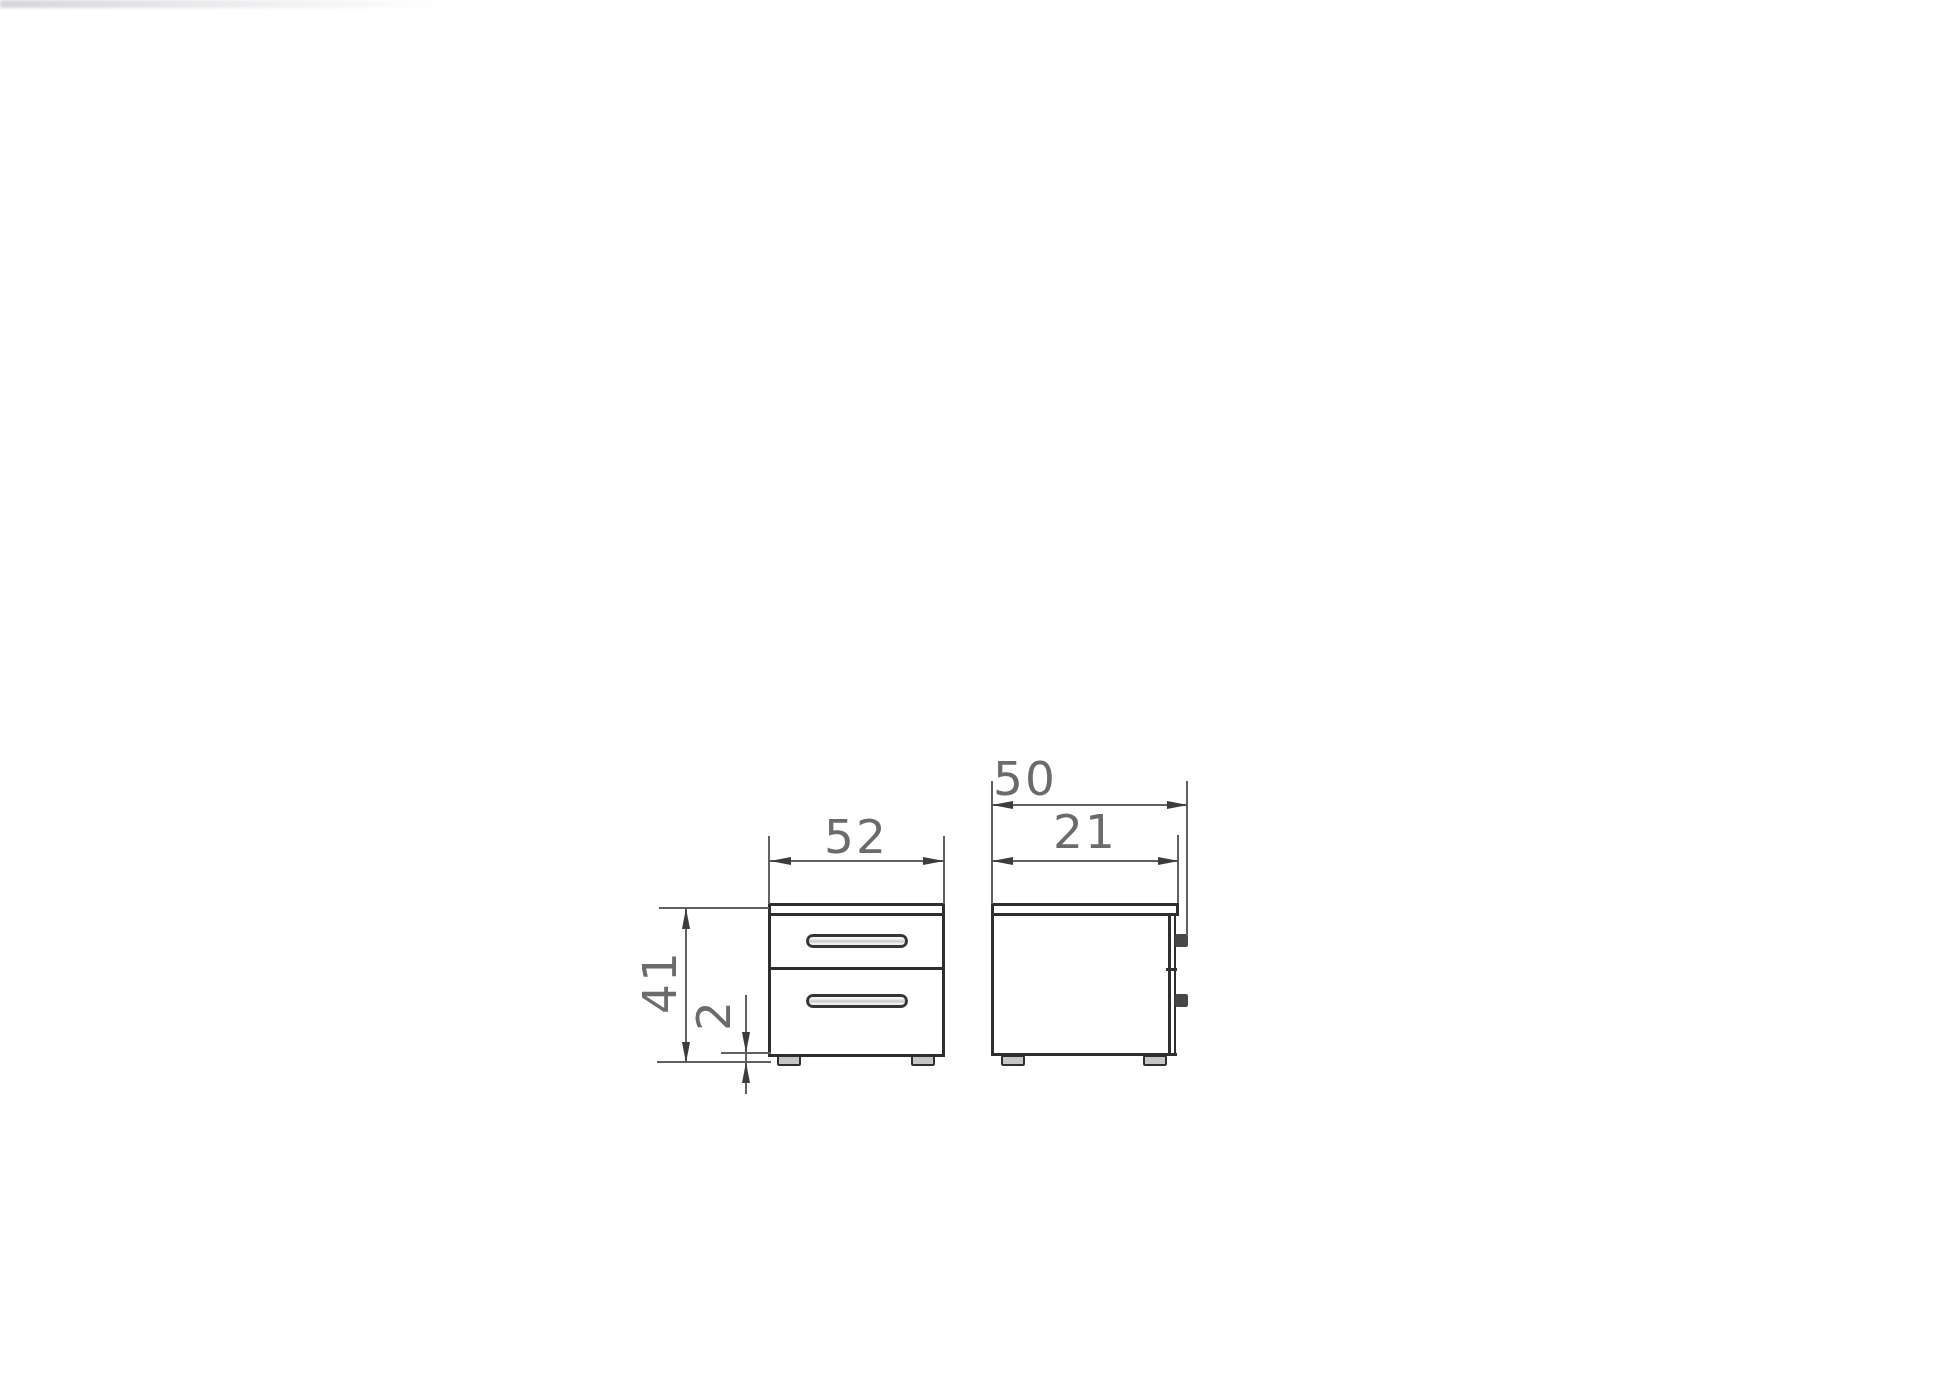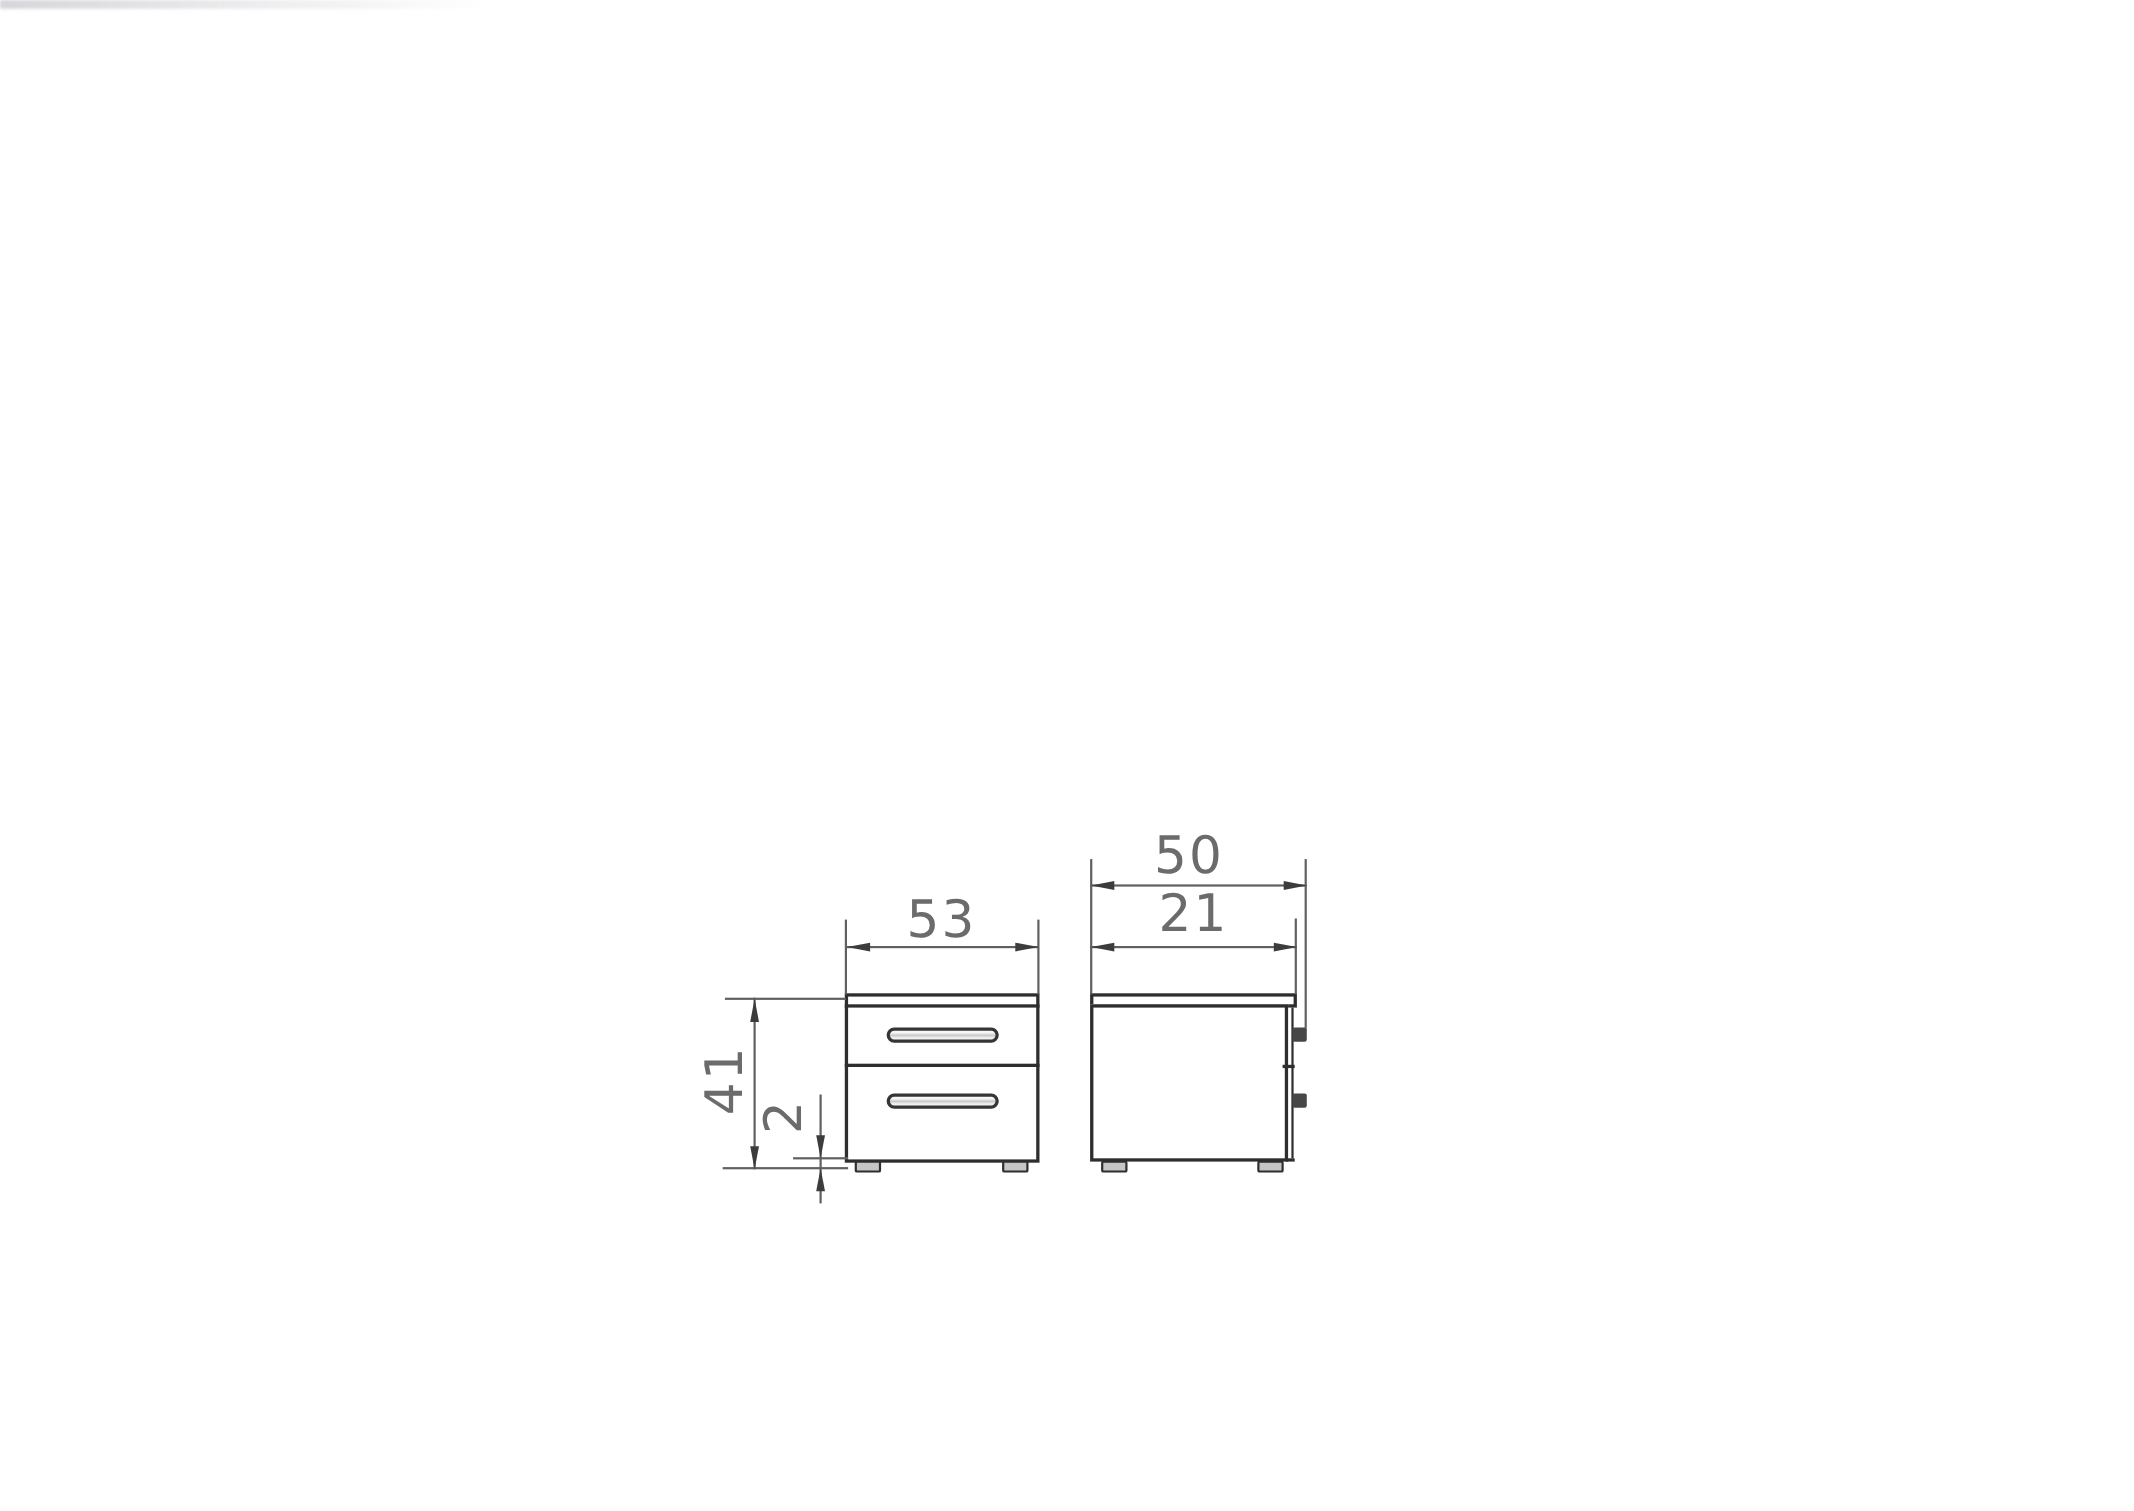--- a/index.html
+++ b/index.html
@@ -85,21 +85,21 @@
     <div class="foot" style="left:777px; top:1055px;"></div>
     <div class="foot" style="left:911px; top:1055px;"></div>
   </div>
 
   <div>
     <div class="vline" style="left:768px; top:836px; height:68px;"></div>
     <div class="vline" style="left:943px; top:836px; height:68px;"></div>
     <div class="hline" style="left:770px; top:860px; width:174px;"></div>
     <div class="ah l" style="left:770px; top:857px;"></div>
     <div class="ah r" style="left:923px; top:857px;"></div>
-    <div class="dim-label" style="left:856px; top:836px;">53</div>
+    <div class="dim-label" style="left:856px; top:836px;">52</div>
   </div>
 
   <div>
     <div class="hline" style="left:659px; top:907px; width:110px;"></div>
     <div class="hline" style="left:657px; top:1061px; width:114px;"></div>
     <div class="vline" style="left:685px; top:907px; height:156px;"></div>
     <div class="ah u" style="left:682px; top:908px;"></div>
     <div class="ah d" style="left:682px; top:1042px;"></div>
     <div class="dim-label rot" style="left:659px; top:982px;">41</div>
   </div>
@@ -130,21 +130,21 @@
     <div class="foot" style="left:1001px; top:1055px;"></div>
     <div class="foot" style="left:1143px; top:1055px;"></div>
   </div>
 
   <div>
     <div class="vline" style="left:991px; top:781px; height:123px;"></div>
     <div class="vline" style="left:1186px; top:781px; height:154px;"></div>
     <div class="hline" style="left:991px; top:804px; width:197px;"></div>
     <div class="ah l" style="left:992px; top:801px;"></div>
     <div class="ah r" style="left:1167px; top:801px;"></div>
-    <div class="dim-label" style="left:1081px; top:778px;">50</div>
+    <div class="dim-label" style="left:1025px; top:778px;">50</div>
   </div>
 
   <div>
     <div class="vline" style="left:1177px; top:835px; height:68px;"></div>
     <div class="hline" style="left:991px; top:860px; width:188px;"></div>
     <div class="ah l" style="left:992px; top:857px;"></div>
     <div class="ah r" style="left:1158px; top:857px;"></div>
     <div class="dim-label" style="left:1085px; top:831px;">21</div>
   </div>
 

